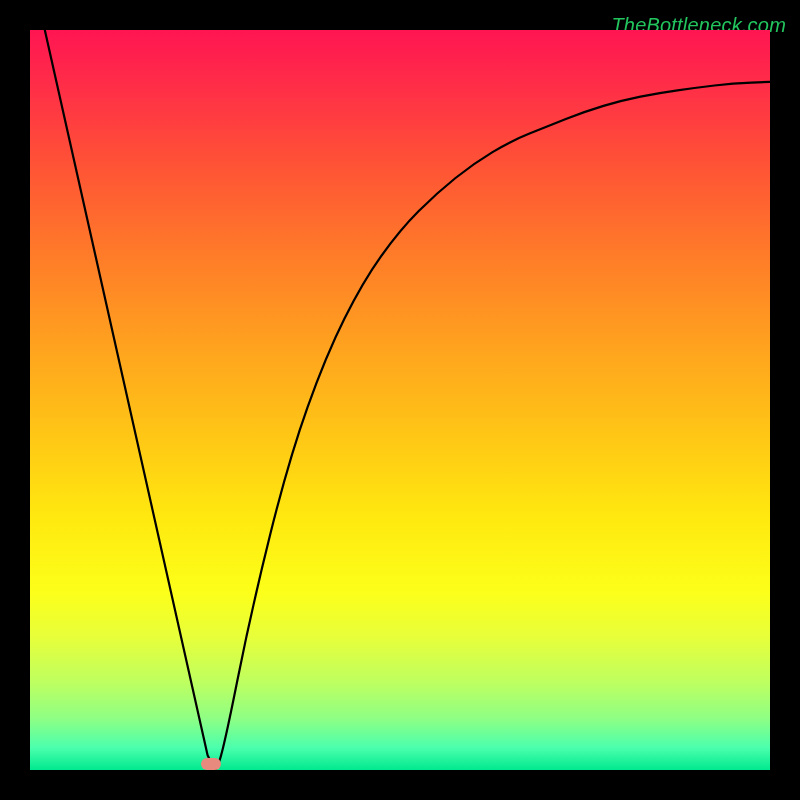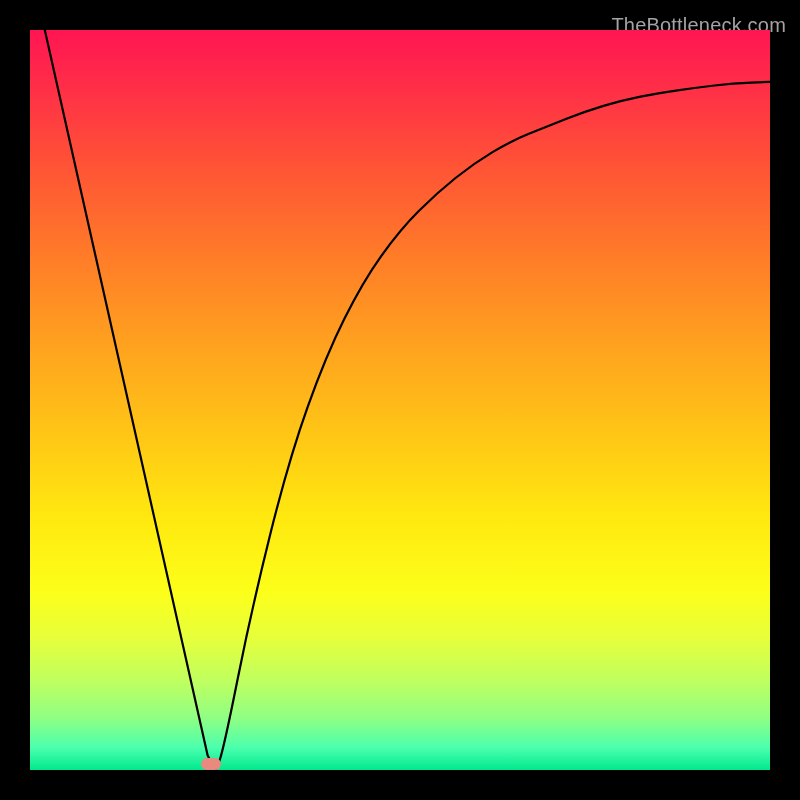--- a/index.html
+++ b/index.html
@@ -38,24 +38,25 @@
       #bfff5f 88%,
       #8fff84 93%,
       #4bffad 97%,
       #00e98e 100%
     );
   }
   .watermark {
     position: absolute;
     top: 14px;
     right: 14px;
-    color: #a3a3a3;
+    color: #22c55e;
     font-size: 20px;
     font-weight: 500;
     letter-spacing: 0.2px;
+    font-style: italic;
   }
   .marker {
     position: absolute;
     background: #e88a7e;
     border-radius: 8px;
   }
   svg.curve {
     position: absolute;
     left: 0;
     top: 0;

